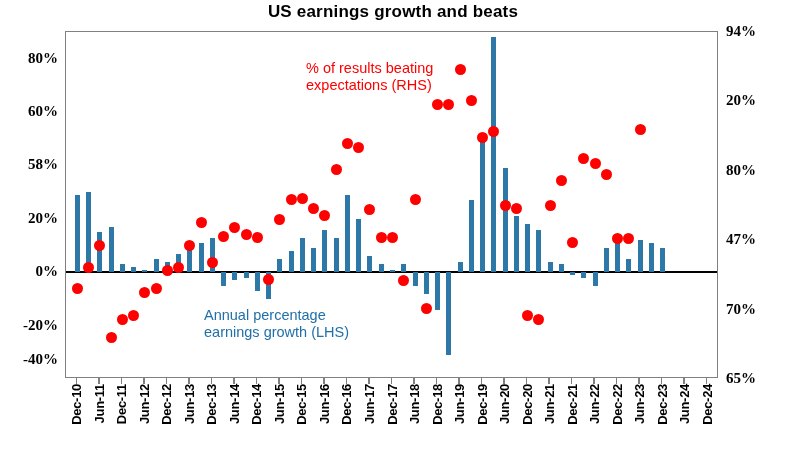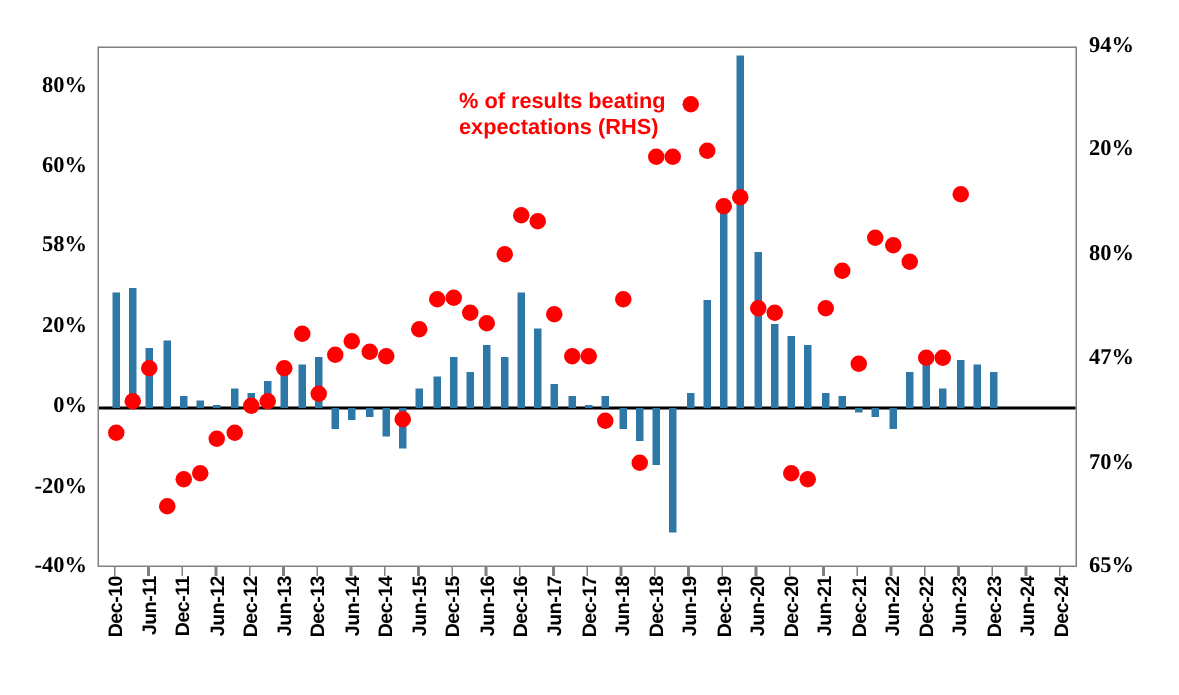--- a/index.html
+++ b/index.html
@@ -29,32 +29,33 @@
           transform:translateY(-50%);white-space:nowrap;font-family:"Liberation Serif",serif;}
   #y-axis-right{position:absolute;left:726px;top:31px;width:60px;height:347px;}
 
   .tick{position:absolute;top:378px;width:1.5px;height:6px;background:#808080;}
 
   #x-axis-labels{position:absolute;left:0;top:384px;width:786px;height:79px;}
   .xlab{position:absolute;top:0;font-size:13px;font-weight:bold;color:#000;
         writing-mode:vertical-rl;transform:rotate(180deg);transform-origin:center;
         white-space:nowrap;letter-spacing:-0.3px;}
 
-  .annot{position:absolute;font-size:14.5px;font-weight:bold;line-height:1.18;white-space:pre;}
+  .annot{position:absolute;font-size:14.5px;font-weight:normal;line-height:1.18;white-space:pre;}
   #annot-rhs{color:#FF0000;left:306px;top:60px;}
   #annot-lhs{color:#1F6FA8;left:204px;top:307px;}
 </style>
 </head>
 <body>
 
 <div id="chart-root">
 
+  <div id="chart-title">US earnings growth and beats</div>
 
   <div id="y-axis-left">
-      <div class="ylab-l" style="top: 347px;">-40%</div>
+      <div class="ylab-l" style="top: 328px;">-40%</div>
       <div class="ylab-l" style="top: 293.615px;">-20%</div>
       <div class="ylab-l" style="top: 240.231px;">0%</div>
       <div class="ylab-l" style="top: 186.846px;">20%</div>
       <div class="ylab-l" style="top: 133.462px;">58%</div>
       <div class="ylab-l" style="top: 80.0769px;">60%</div>
       <div class="ylab-l" style="top: 26.6923px;">80%</div>
     </div>
   <div id="y-axis-right">
       <div class="ylab-r" style="top: 347px;">65%</div>
       <div class="ylab-r" style="top: 277.6px; font-family: Liberation Serif, serif;">70%</div>
@@ -234,13 +235,15 @@
       <div class="xlab" style="left: 587.155px;">Jun-22</div>
       <div class="xlab" style="left: 609.672px;">Dec-22</div>
       <div class="xlab" style="left: 632.19px;">Jun-23</div>
       <div class="xlab" style="left: 654.707px;">Dec-23</div>
       <div class="xlab" style="left: 677.224px;">Jun-24</div>
       <div class="xlab" style="left: 699.741px;">Dec-24</div>
     </div>
 
   <div class="annot" id="annot-rhs">% of results beating
 expectations (RHS)</div>
+  <div class="annot" id="annot-lhs">Annual percentage
+earnings growth (LHS)</div>
 </div>
 
 </body></html>

